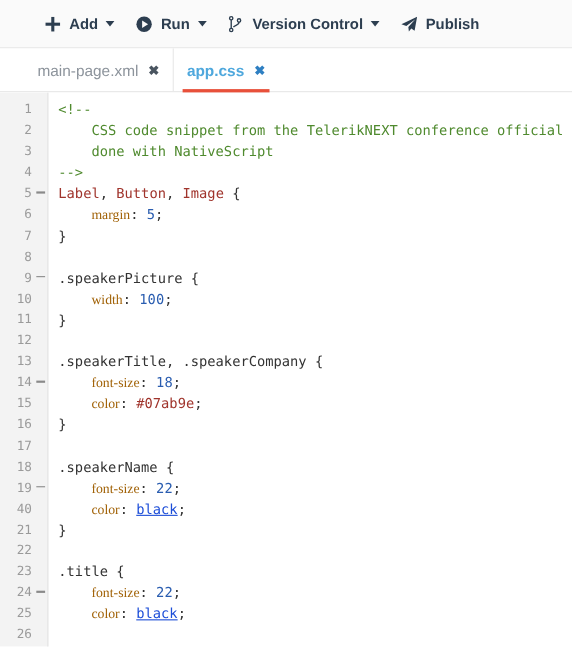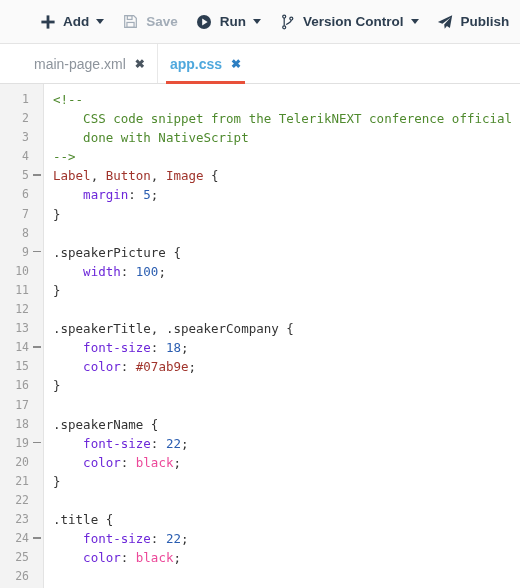--- a/index.html
+++ b/index.html
@@ -154,23 +154,23 @@
     position: relative;
   }
   .cline {
     height: 19.1px;
     white-space: pre;
     color: #333333;
   }
   .c-comment  { color: #4f8a2e; }
   .c-elem     { color: #a0342c; }
   .c-class    { color: #333333; }
-  .c-prop     { color: #6d28d9; }
+  .c-prop     { color: #a16207; font-family: Liberation Serif, serif; }
   .c-num      { color: #2a5db0; }
-  .c-kw       { color: #ec4899; }
+  .c-kw       { color: #1d4ed8; text-decoration: underline; }
   .c-hex      { color: #a0342c; }
   .c-punct    { color: #333333; }
 
   .caret-bar {
     display: inline-block;
     width: 1px;
     height: 14px;
     background: #000000;
     vertical-align: -2px;
     margin-left: 4px;
@@ -184,30 +184,20 @@
   <div class="toolbar" id="toolbar">
       <div class="tb-item">
         <span class="tb-icon">
           <svg xmlns="http://www.w3.org/2000/svg" viewBox="0 0 16 16" width="16" height="16" fill="#2d3e50">
             <rect x="6.6" y="1.4" width="2.8" height="13.2"></rect>
             <rect x="1.4" y="6.6" width="13.2" height="2.8"></rect>
           </svg>
         </span>
         <span class="tb-label">Add</span>
         <span class="caret" style="border-top-color: rgb(45, 62, 80);"></span>
-      </div>
-      <div class="tb-item disabled">
-        <span class="tb-icon">
-          <svg xmlns="http://www.w3.org/2000/svg" viewBox="0 0 16 16" width="15" height="15" fill="none" stroke="#a3adb8" stroke-width="1.3">
-            <path d="M1.8 1.8h9.6l2.8 2.8v9.6H1.8z"></path>
-            <rect x="4.6" y="1.8" width="5" height="4"></rect>
-            <rect x="4.2" y="9" width="7.6" height="5.2"></rect>
-          </svg>
-        </span>
-        <span class="tb-label">Save</span>
       </div>
       <div class="tb-item">
         <span class="tb-icon">
           <svg xmlns="http://www.w3.org/2000/svg" viewBox="0 0 16 16" width="16" height="16" fill="#2d3e50">
             <circle cx="8" cy="8" r="7"></circle>
             <polygon points="6.2,4.6 11.6,8 6.2,11.4" fill="#fafafa"></polygon>
           </svg>
         </span>
         <span class="tb-label">Run</span>
         <span class="caret" style="border-top-color: rgb(45, 62, 80);"></span>
@@ -260,21 +250,21 @@
         <div class="gln"><span>10</span></div>
         <div class="gln"><span>11</span></div>
         <div class="gln"><span>12</span></div>
         <div class="gln"><span>13</span></div>
         <div class="gln"><span>14</span><span class="fold"></span></div>
         <div class="gln"><span>15</span></div>
         <div class="gln"><span>16</span></div>
         <div class="gln"><span>17</span></div>
         <div class="gln"><span>18</span></div>
         <div class="gln"><span>19</span><span class="fold"></span></div>
-        <div class="gln"><span>20</span></div>
+        <div class="gln"><span>40</span></div>
         <div class="gln"><span>21</span></div>
         <div class="gln"><span>22</span></div>
         <div class="gln"><span>23</span></div>
         <div class="gln"><span>24</span><span class="fold"></span></div>
         <div class="gln"><span>25</span></div>
         <div class="gln"><span>26</span></div>
         <div class="gln"></div>
       </div>
     <div class="code" id="codesurface">
         <div class="cline"><span class="c-comment">&lt;!--</span></div>

